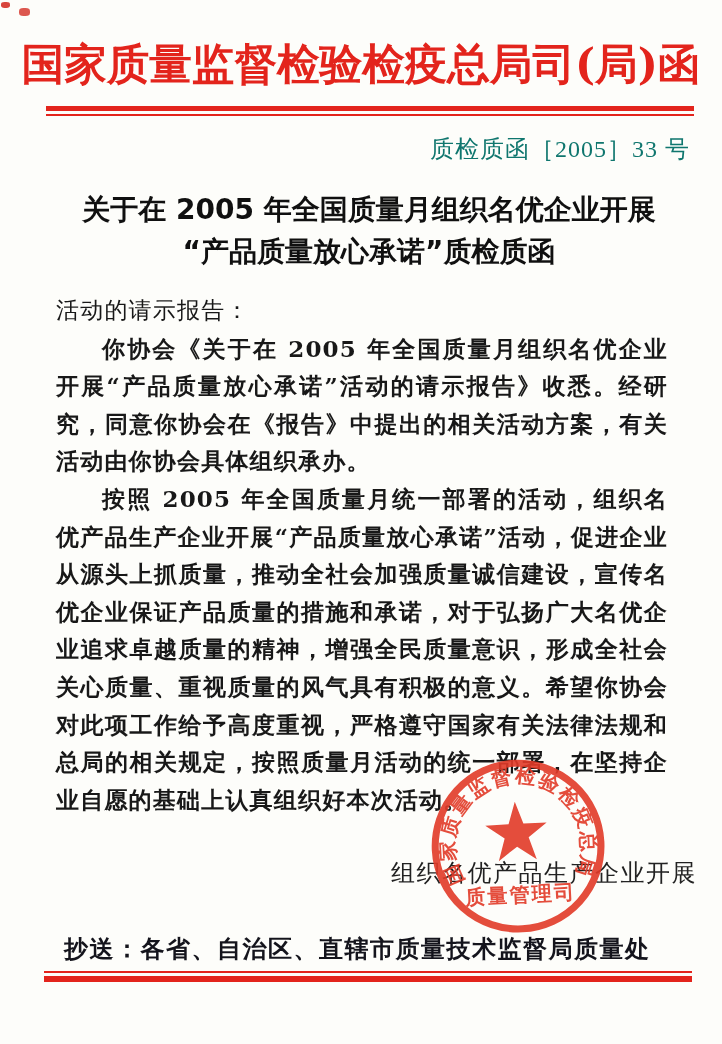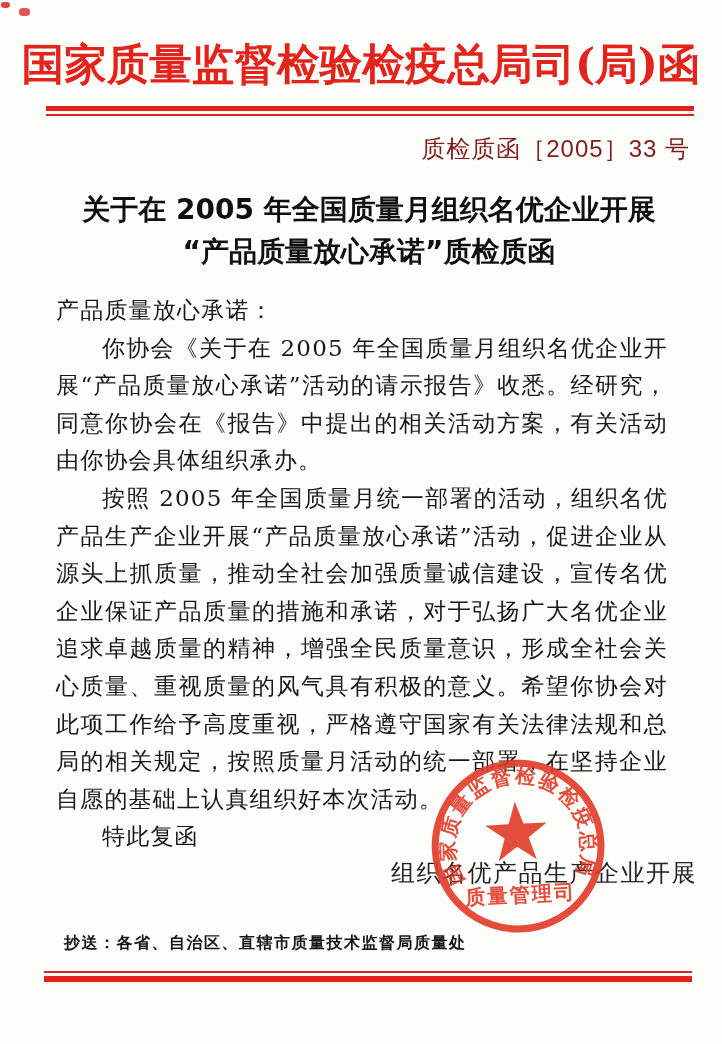--- a/index.html
+++ b/index.html
@@ -18,53 +18,53 @@
     font-size:43px; font-weight:bold;
     color:#e3241c;
     transform:scaleX(0.99);
     letter-spacing:0px;
   }
   .rule { position:absolute; left:46px; right:28px; background:#e3241c; }
   .rule-head-thick { top:106px; height:5px; }
   .rule-head-thin  { top:114px; height:2px; }
   .doc-number {
     position:absolute; top:133px; right:32px;
-    font-size:24px; color:#7f1d1d; letter-spacing:1px;
-    font-family:Liberation Sans, sans-serif;
+    font-size:24px; color:#0f766e; letter-spacing:1px;
+    font-family:Liberation Serif, serif;
   }
   .doc-title {
     position:absolute; top:189px; left:16px; right:0;
     text-align:center;
     font-size:28px; font-weight:bold; line-height:42px;
     color:#101010;
     font-family:"DejaVu Sans","Liberation Sans",sans-serif;
   }
   .body-block {
     position:absolute; top:292px; left:56px; width:612px;
     font-size:23px; line-height:37.6px;
     letter-spacing:1.2px;
     text-align:justify;
     color:#181818;
   }
   .body-block p { margin:0; }
-  .body-block p.indent { text-indent:2em; }
+  .body-block p.indent { text-indent:2em;font-weight:bold; }
   .date-line {
     position:absolute; top:857px; left:391px;
     font-size:24px; letter-spacing:1.5px; color:#222;
     white-space:nowrap;
   }
   .seal {
     position:absolute; left:423px; top:748px;
     width:192px; height:192px;
     opacity:0.90;
     transform:rotate(-3deg);
   }
   .cc-line {
     position:absolute; top:933px; left:64px;
-    font-size:16px; font-weight:bold; letter-spacing:1.5px;
+    font-size:24px; font-weight:bold; letter-spacing:1.5px;
     color:#14141c; white-space:nowrap;
   }
   .rule-foot-thin  { left:44px; right:30px; top:971px; height:2px; }
   .rule-foot-thick { left:44px; right:30px; top:976px; height:6px; }
   .speck { position:absolute; background:#d8453c; border-radius:40%; }
   .speck-1 { left:1px; top:2px; width:9px; height:6px; }
   .speck-2 { left:19px; top:8px; width:11px; height:8px; opacity:0.9; }
 </style>
 </head>
 <body>
@@ -80,24 +80,23 @@
   <div class="rule rule-head-thin"></div>
 
   <div class="doc-number">质检质函［2005］33 号</div>
 
   <div class="doc-title">
     <div>关于在 2005 年全国质量月组织名优企业开展</div>
     <div>“产品质量放心承诺”质检质函</div>
   </div>
 
   <div class="body-block">
-    <p>产品质量放心承诺：</p>
+    <p>活动的请示报告：</p>
     <p class="indent">你协会《关于在 2005 年全国质量月组织名优企业开展“产品质量放心承诺”活动的请示报告》收悉。经研究，同意你协会在《报告》中提出的相关活动方案，有关活动由你协会具体组织承办。</p>
     <p class="indent">按照 2005 年全国质量月统一部署的活动，组织名优产品生产企业开展“产品质量放心承诺”活动，促进企业从源头上抓质量，推动全社会加强质量诚信建设，宣传名优企业保证产品质量的措施和承诺，对于弘扬广大名优企业追求卓越质量的精神，增强全民质量意识，形成全社会关心质量、重视质量的风气具有积极的意义。希望你协会对此项工作给予高度重视，严格遵守国家有关法律法规和总局的相关规定，按照质量月活动的统一部署，在坚持企业自愿的基础上认真组织好本次活动。</p>
-    <p class="indent">特此复函</p>
   </div>
 
   <div class="date-line">组织名优产品生产企业开展</div>
 
   <svg class="seal" viewBox="0 0 190 190" xmlns="http://www.w3.org/2000/svg" xmlns:xlink="http://www.w3.org/1999/xlink">
     <defs>
       <path id="sealArc" d="M 40.6 130.4 A 63 63 0 1 1 147.4 130.4" fill="none"></path>
     </defs>
     <circle cx="94" cy="97" r="82" fill="none" stroke-width="7" stroke="#e23a28"></circle>
     <polygon points="93,53 100.4,74.9 123.4,75.1 104.9,88.9 111.8,110.9 93,97.5 74.2,110.9 81.1,88.9 62.6,75.1 85.7,74.9" fill="#e23a28"></polygon>

